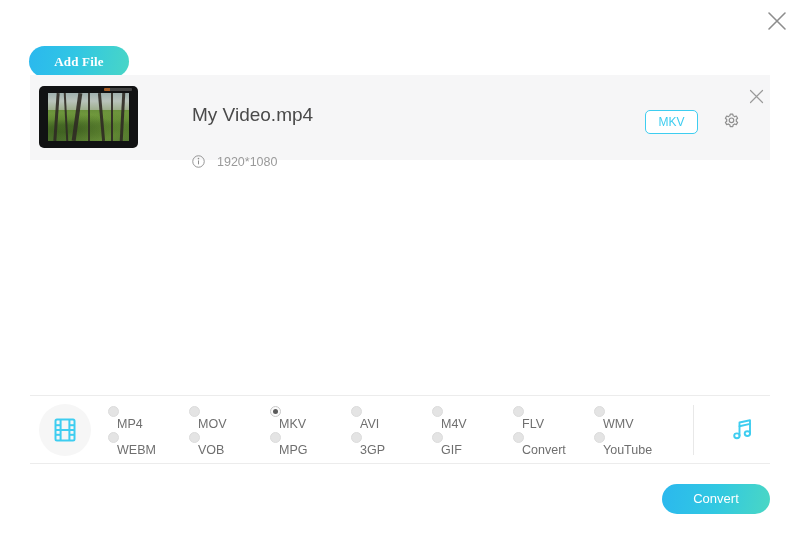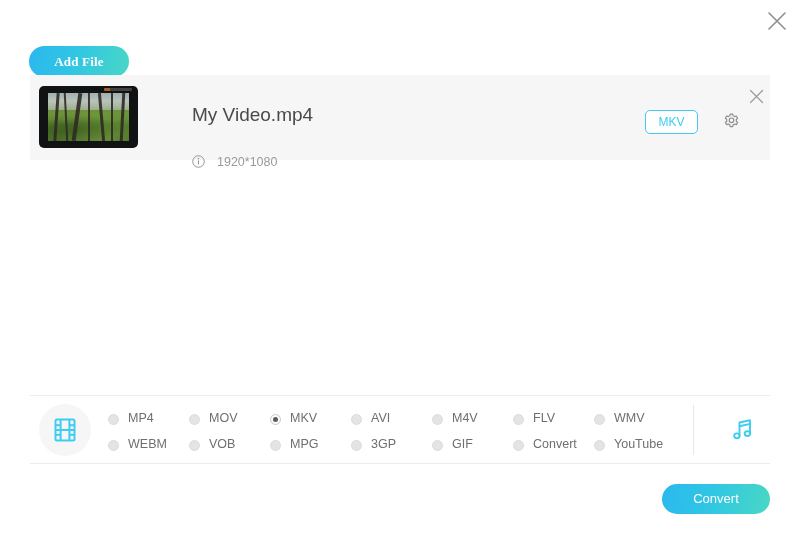--- a/index.html
+++ b/index.html
@@ -207,23 +207,24 @@
     top: 10px;
     width: 578px;
     display: grid;
     grid-template-columns: repeat(7, 81px);
     grid-auto-rows: 24px;
     row-gap: 2px;
     align-items: center;
   }
   .fmt-opt {
     display: flex;
-    align-items: flex-end;
+    align-items: flex-start;
     cursor: pointer;
     white-space: nowrap;
+    flex-direction: column;
   }
   .radio {
     width: 11px;
     height: 11px;
     border-radius: 50%;
     background: #e4e4e4;
     border: 1px solid #dcdcdc;
     box-sizing: border-box;
     flex: 0 0 auto;
     position: relative;

